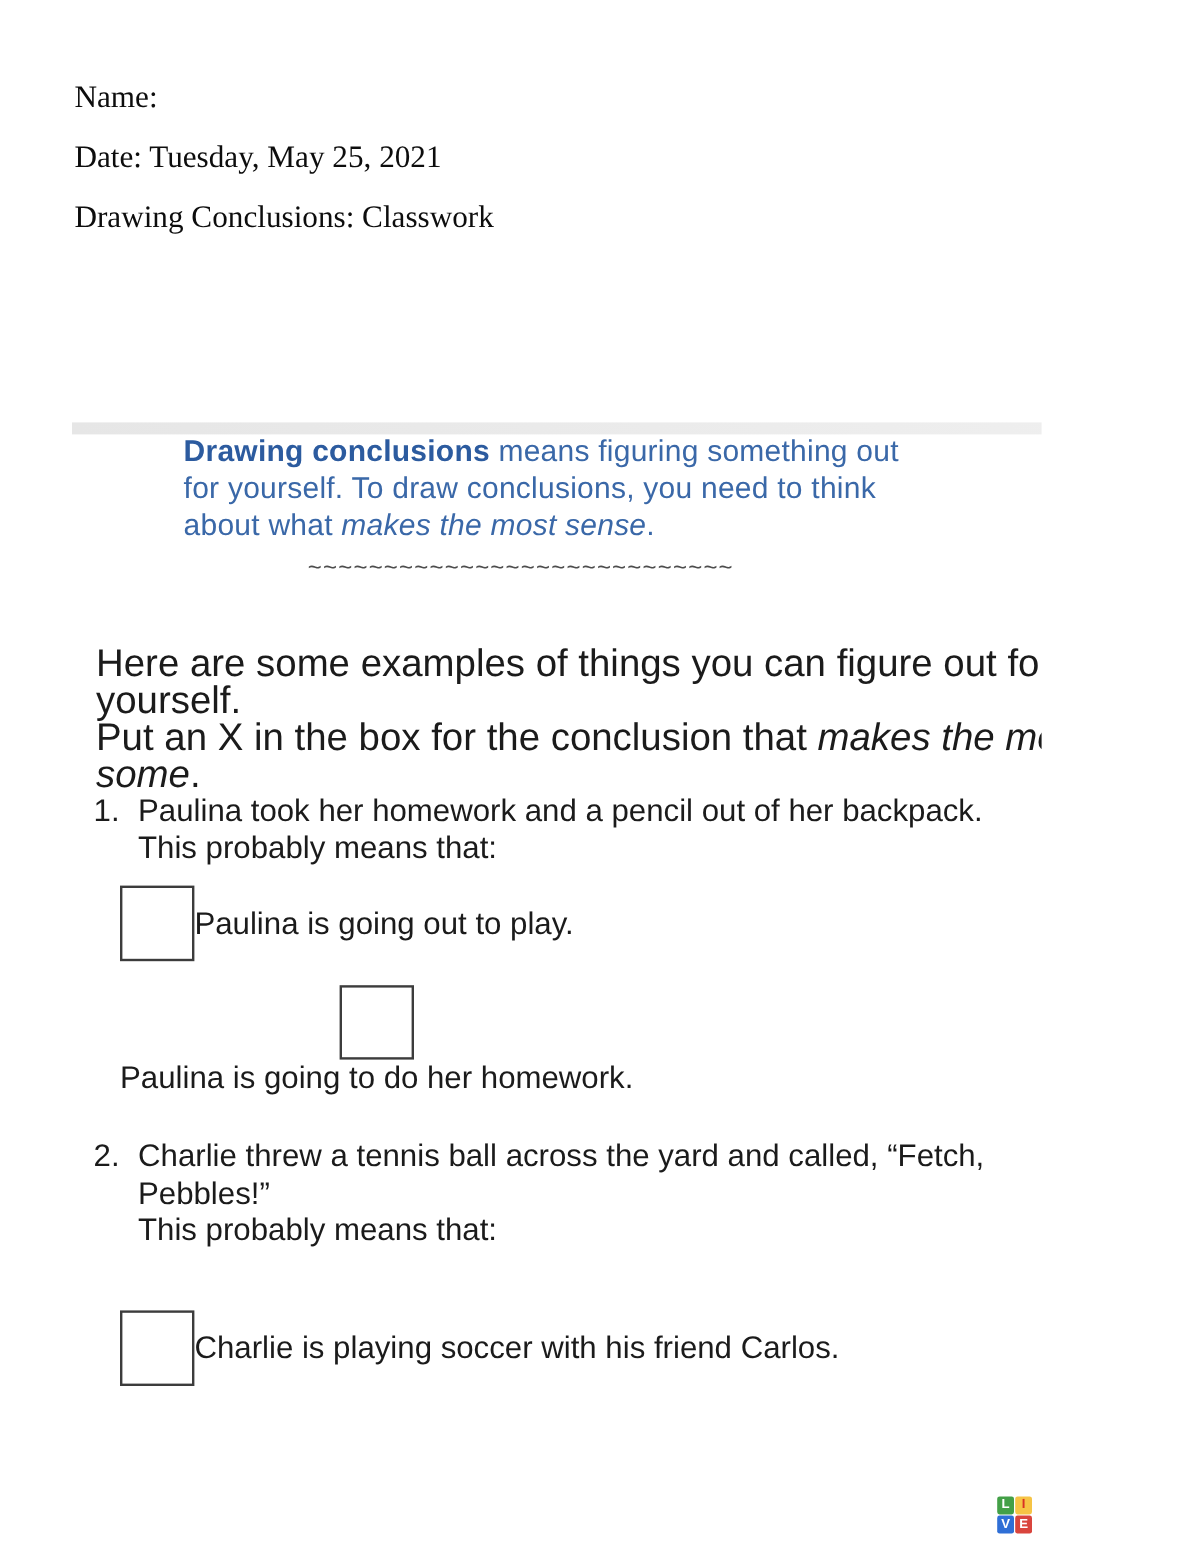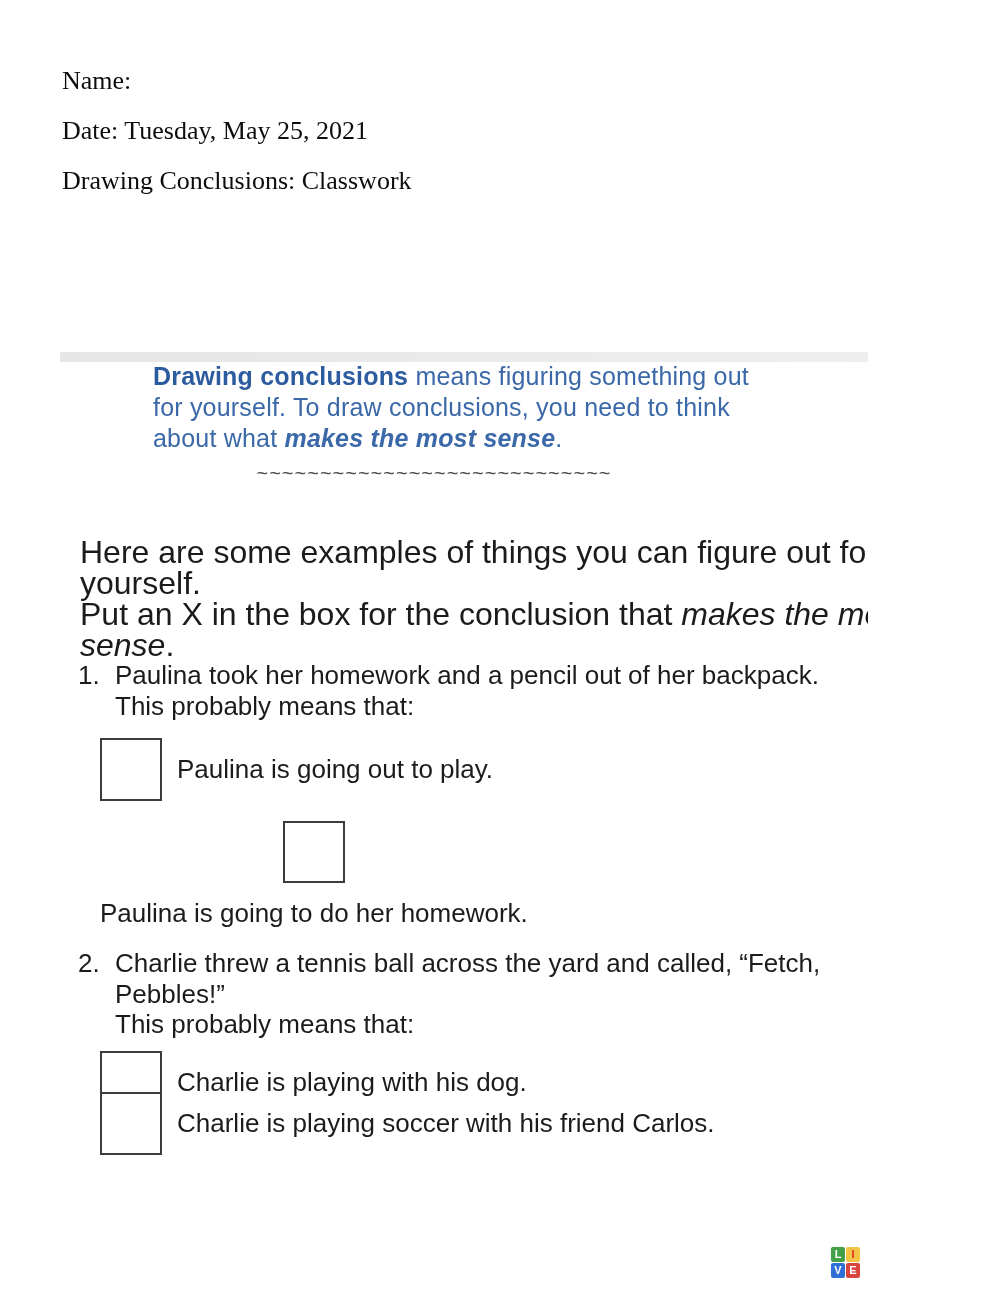--- a/index.html
+++ b/index.html
@@ -41,21 +41,21 @@
     left: 128px;
     top: 361px;
     width: 700px;
     font-size: 25px;
     line-height: 31px;
     color: #3a68a8;
     letter-spacing: 0.2px;
     margin-left: 25px;
   }
   .definition .lead { font-weight: bold; color: #2c5b9f; }
-  .definition .it { font-style: italic; font-weight: bold; }
+  .definition .it { font-style: italic; }
 
   .divider {
     position: absolute;
     left: 0;
     top: 462px;
     width: 100%;
     text-align: center;
     font-size: 20px;
     letter-spacing: 1px;
     color: #4d4d4d;
@@ -88,21 +88,20 @@
   .q-row { display: flex; }
   .q-num { width: 37px; flex: 0 0 37px; }
   .q-indent { margin-left: 37px; }
 
   
   .option {
     position: absolute;
     left: 100px;
     display: flex;
     align-items: center;
-    gap: 15px;
   }
   .opt-1a { top: 738px; }
   .opt-1b { top: 821px; flex-direction: column; }
   .opt-2a { top: 1051px; }
   .opt-2b { top: 1092px; }
   .checkbox {
     width: 62px;
     height: 63px;
     flex: 0 0 62px;
     border: 2px solid #3c3c3c;
@@ -162,21 +161,21 @@
     <div><span class="lead">Drawing conclusions</span><span> means figuring something out</span></div>
     <div>for yourself. To draw conclusions, you need to think</div>
     <div><span>about what </span><span class="it">makes the most sense</span><span>.</span></div>
   </div>
 
   <div class="divider">~~~~~~~~~~~~~~~~~~~~~~~~~~~~</div>
 
   <div class="instructions">
     <div>Here are some examples of things you can figure out for yourself.</div>
     <div><span>Put an X in the box for the </span><b>conclusion</b><span> that </span><i>makes the most</i></div>
-    <div><i>sense</i><span>.</span></div>
+    <div><i>some</i><span>.</span></div>
   </div>
 
   <div class="question q1">
     <div class="q-row">
       <span class="q-num">1.</span>
       <span>Paulina took her homework and a pencil out of her backpack.</span>
     </div>
     <div class="q-indent">This probably means that:</div>
   </div>
 
@@ -191,24 +190,20 @@
 
   <div class="question q2">
     <div class="q-row">
       <span class="q-num">2.</span>
       <span>Charlie threw a tennis ball across the yard and called, “Fetch,</span>
     </div>
     <div class="q-indent">Pebbles!”</div>
     <div class="q-indent">This probably means that:</div>
   </div>
 
-  <div class="option opt-2a">
-    <div class="checkbox"></div>
-    <span class="opt-label">Charlie is playing with his dog.</span>
-  </div>
   <div class="option opt-2b">
     <div class="checkbox"></div>
     <span class="opt-label">Charlie is playing soccer with his friend Carlos.</span>
   </div>
 
   <div class="footer">
     <div class="logo-grid">
       <div class="tile tile-l">L</div>
       <div class="tile tile-i">I</div>
       <div class="tile tile-v">V</div>

